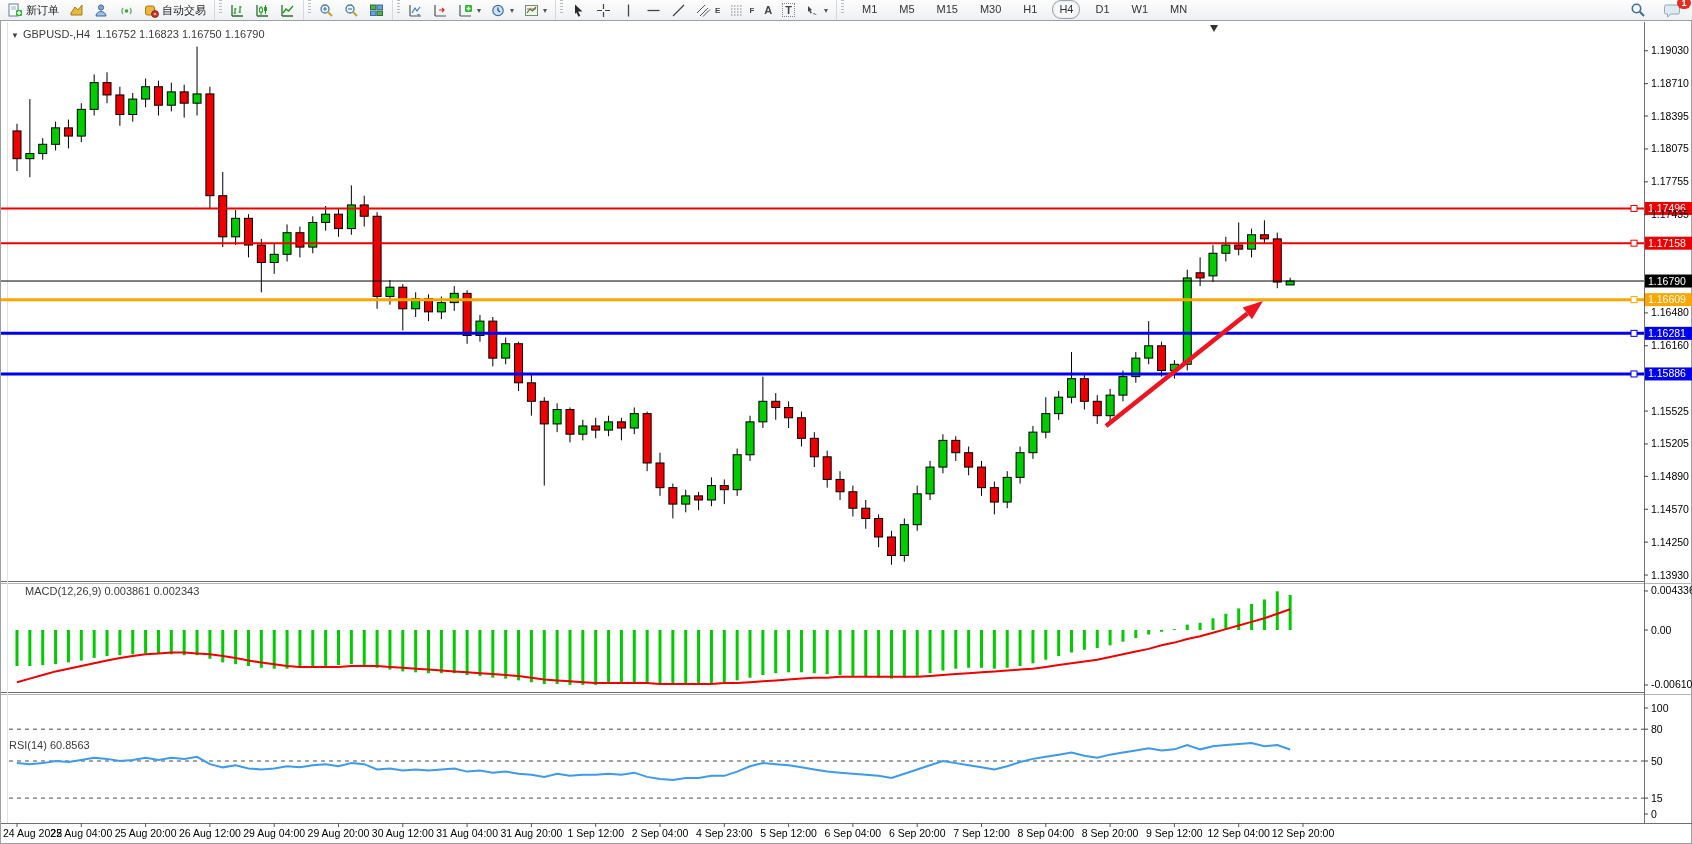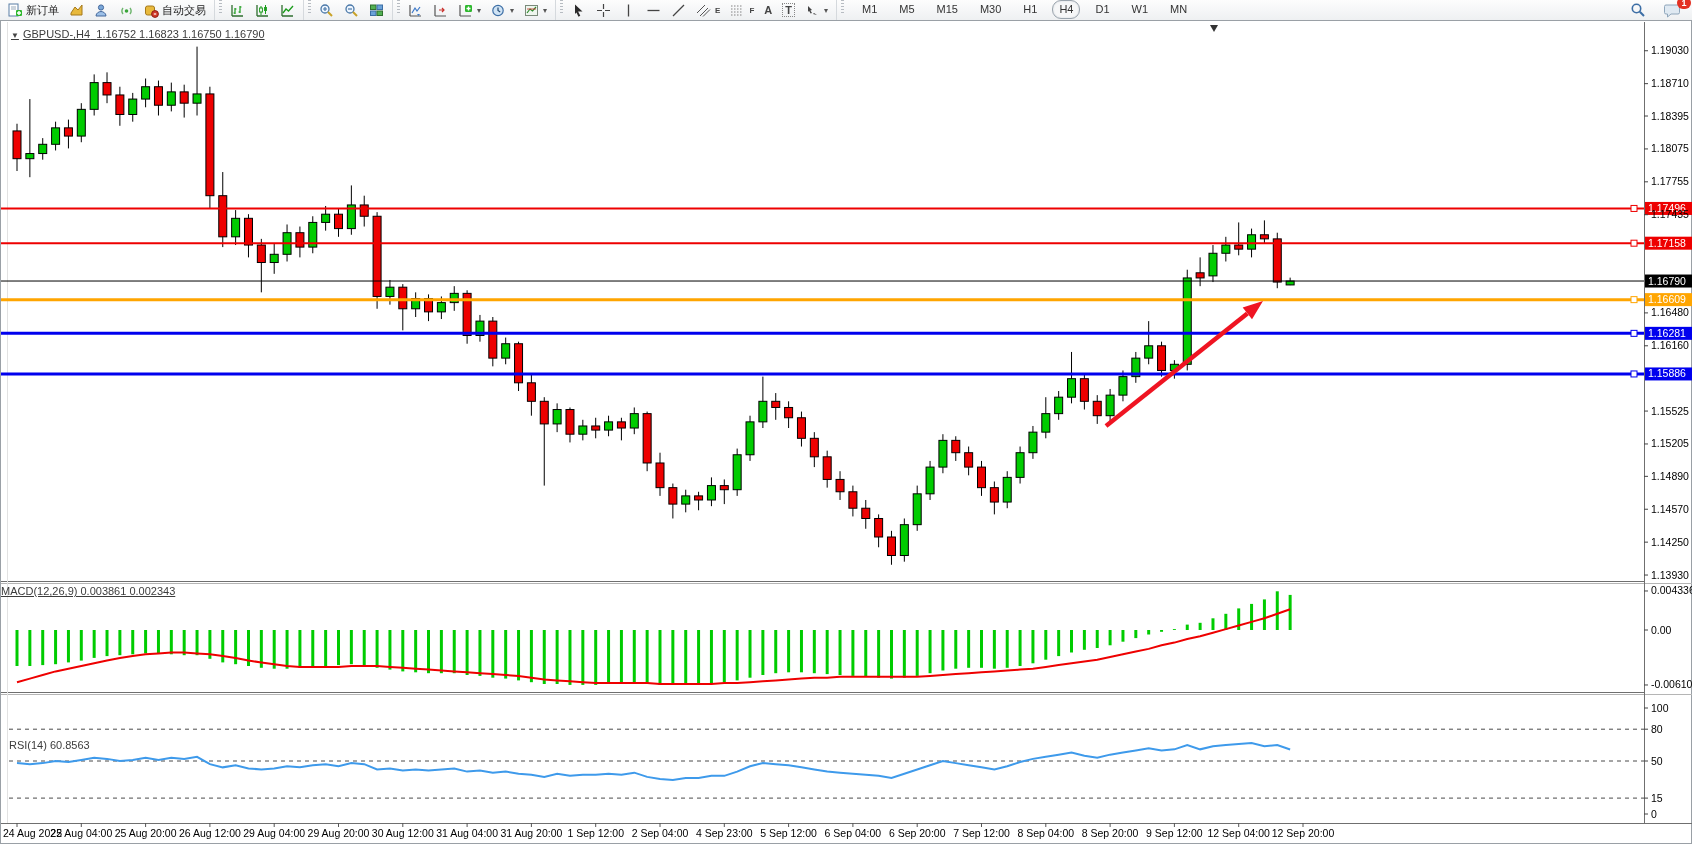--- a/index.html
+++ b/index.html
@@ -23,23 +23,23 @@
   .glyphletter{font-size:11px;font-weight:bold;color:#444;}
   #tb-right{margin-left:auto;display:flex;align-items:center;padding-right:6px;gap:8px;}
   .badge{position:absolute;top:-4px;right:-6px;background:#e33022;color:#fff;
     border-radius:7px;min-width:12px;height:12px;font-size:9px;line-height:12px;
     text-align:center;font-weight:bold;padding:0 1px;}
   
   #chartwin{position:absolute;left:0;top:20px;width:1692px;height:824px;background:#fff;
     border:1px solid #9aa0a6;box-sizing:border-box;}
   #chart-svg{position:absolute;left:0;top:0;}
   .overlay-label{position:absolute;font-size:11px;color:#3c3c3c;white-space:pre;}
-  #chart-title{left:10px;top:7px;text-decoration:underline;}
+  #chart-title{left:10px;top:7px;}
   #chart-title .tri{font-size:8px;color:#444;margin-right:4px;}
-  #macd-label{left:0;top:564px;text-decoration:underline;}
+  #macd-label{left:24px;top:564px;}
   #rsi-label{left:8px;top:678px;margin-top:40px;}
 </style>
 </head>
 <body>
 
 <div id="toolbar">
 
   <div class="tgroup">
     <div class="tbtn">
       <svg width="15" height="15" viewBox="0 0 15 15">

